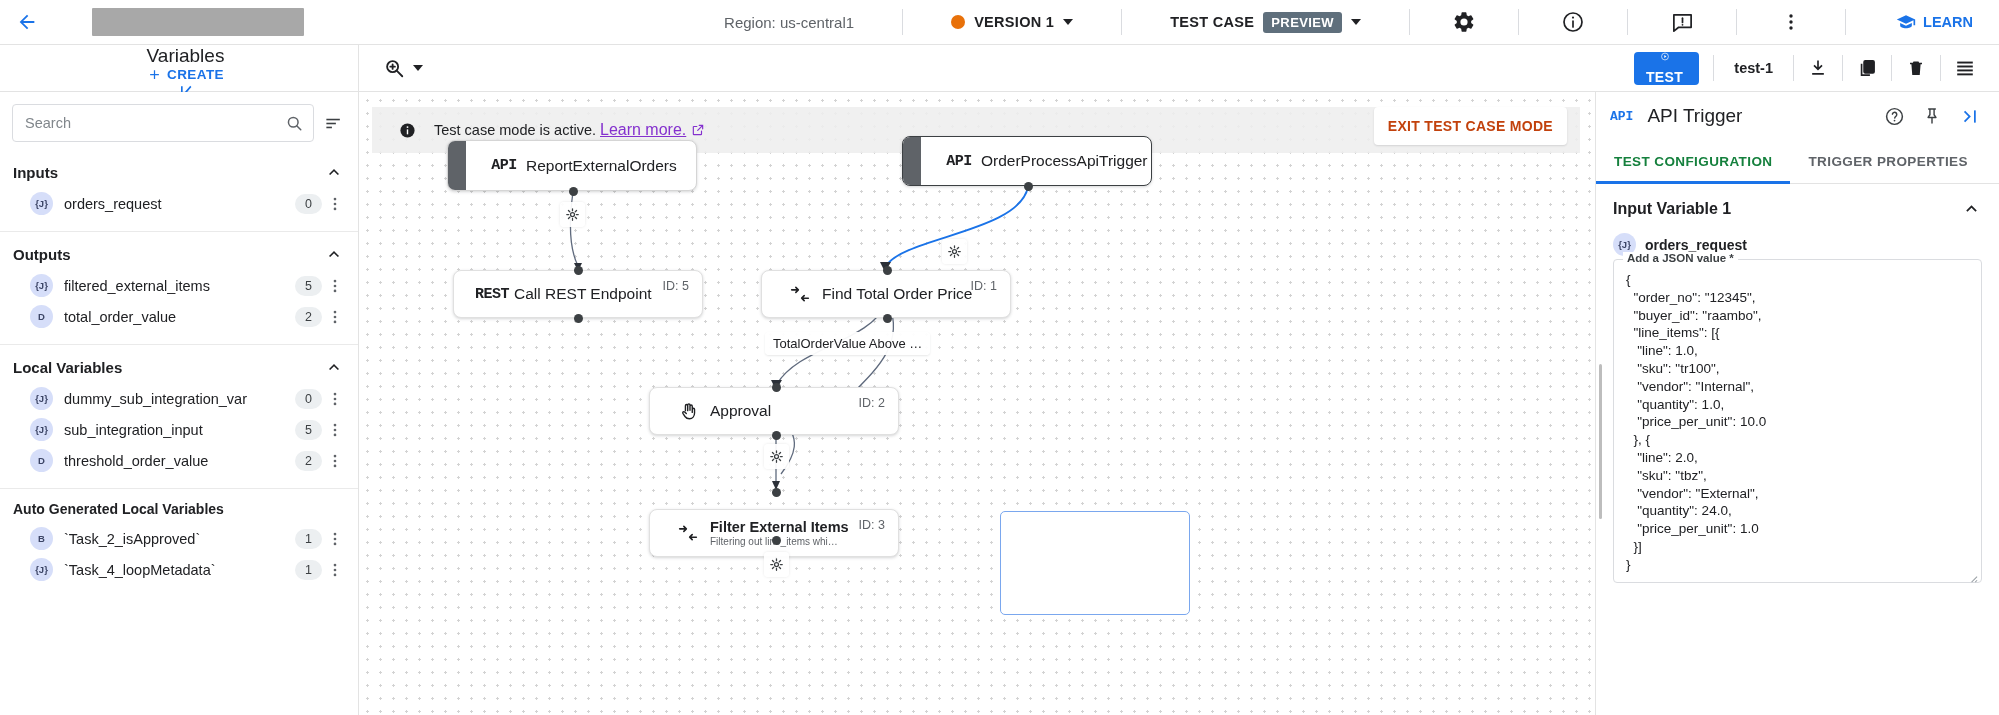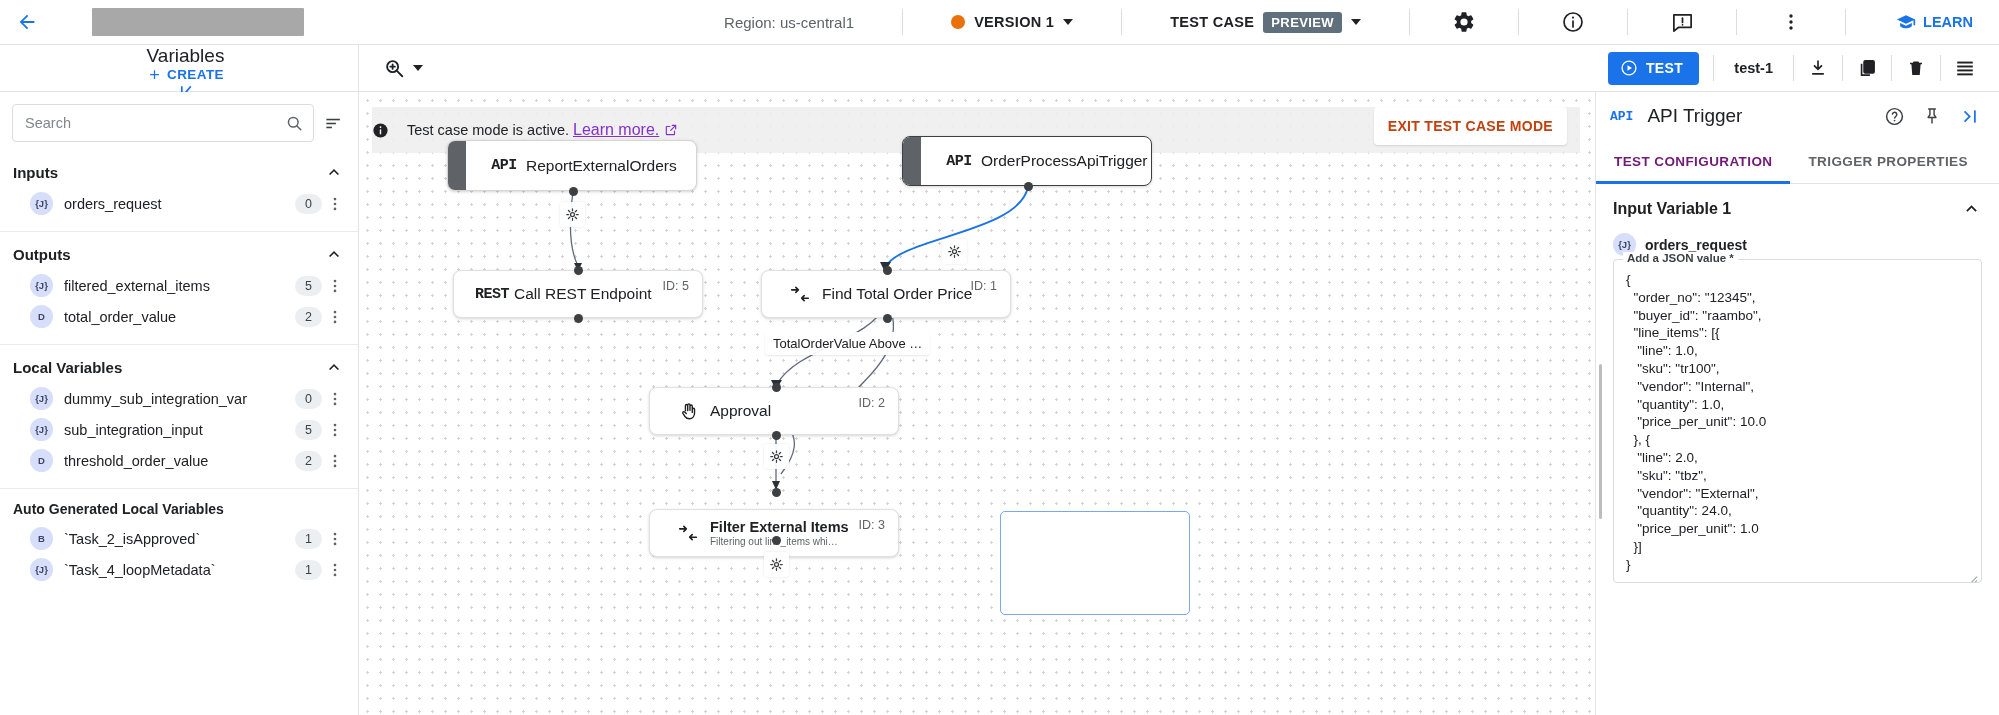--- a/index.html
+++ b/index.html
@@ -64,21 +64,21 @@
     font-weight: bold; letter-spacing: .4px; cursor: pointer; padding: 0 12px;
   }
   .vdiv { width: 1px; height: 26px; background: #dadce0; align-self: center; }
   .collapse-btn { width: 46px; display: flex; align-items: center; justify-content: center; color: #1a73e8; cursor: pointer; font-size: 17px; }
   .subbar-mid { flex: 1; display: flex; align-items: center; padding-left: 18px; }
   .zoom-ctl { display: flex; align-items: center; gap: 8px; cursor: pointer; padding: 4px 6px; }
   .subbar-right { display: flex; align-items: center; gap: 0; padding-right: 10px; }
   .test-btn {
     background: #1a73e8; color: #fff; border: none; border-radius: 4px;
     height: 33px; padding: 0 16px 0 12px; display: flex; align-items: center; gap: 8px;
-    font-size: 14px; font-weight: bold; letter-spacing: .4px; cursor: pointer; font-family: inherit;
+    font-size: 14px; font-weight: bold; letter-spacing: .4px; cursor: pointer; font-family: inherit; flex-direction: column;
   }
   .test-name { font-size: 14.5px; font-weight: bold; color: #202124; padding: 0 20px; white-space: nowrap; }
   .sb-icon { width: 48px; height: 44px; display: flex; align-items: center; justify-content: center; cursor: pointer; color: #202124; }
 
   
   .body { flex: 1; display: flex; min-height: 0; }
 
   
   .sidebar {
     width: 359px; min-width: 359px; background: #fff; border-right: 1px solid #e3e3e3;
@@ -119,21 +119,21 @@
   
   .canvas {
     flex: 1; position: relative; overflow: hidden;
     background-color: #ffffff;
     background-image: radial-gradient(circle, #d3d3d3 1px, transparent 1.1px);
     background-size: 13px 13px;
     background-position: 2px 2px;
   }
   .banner {
     position: absolute; left: 13px; top: 15px; right: 15px; height: 46px;
-    background: rgba(238,238,238,0.88); display: flex; align-items: center; gap: 0;
+    background: rgba(238,238,238,0.88); display: flex; align-items: center; padding-left: 27px; gap: 0;
   }
   .banner-icon { margin-right: 18px; display: flex; align-items: center; color: #202124; }
   .banner-text { font-size: 14.5px; color: #202124; }
   .banner-link { color: #8430ce; text-decoration: underline; cursor: pointer; margin-left: 4px; }
   .exit-btn {
     position: absolute; right: 28px; top: 15px;
     background: #fff; border: none; border-radius: 4px; color: #c2410c;
     font-size: 14px; font-weight: bold; letter-spacing: .3px; padding: 11px 14px;
     cursor: pointer; font-family: inherit; box-shadow: 0 1px 2px rgba(60,64,67,.16);
   }
@@ -172,21 +172,21 @@
   .rp-head { height: 48px; min-height: 48px; display: flex; align-items: center; padding: 0 10px 0 14px; gap: 0; }
   .rp-api-mark { color: #1a73e8; font-family: "Liberation Mono", monospace; font-weight: bold; font-size: 13px; margin-right: 14px; }
   .rp-title { font-size: 19px; color: #202124; flex: 1; }
   .rp-icon { width: 38px; height: 38px; display: flex; align-items: center; justify-content: center; color: #3c4043; cursor: pointer; }
   .rp-icon.blue { color: #1a73e8; }
   .rp-tabs { display: flex; border-bottom: 1px solid #e3e3e3; height: 44px; min-height: 44px; }
   .rp-tab {
     display: flex; align-items: center; justify-content: center; padding: 0 18px;
     font-size: 13.5px; font-weight: bold; letter-spacing: .4px; color: #5f6368; cursor: pointer; position: relative;
   }
-  .rp-tab.active { color: #701a75; }
+  .rp-tab.active { color: #15803d; }
   .rp-tab.active::after { content: ""; position: absolute; left: 0; right: 0; bottom: -1px; height: 3px; background: #1a73e8; }
   .rp-body { flex: 1; padding: 14px 17px 0 17px; overflow: hidden; position: relative; }
   .rp-sec-head { display: flex; align-items: center; margin-bottom: 14px; cursor: pointer; }
   .rp-sec-title { flex: 1; font-size: 16px; font-weight: bold; color: #202124; }
   .rp-var { display: flex; align-items: center; margin-bottom: 3px; }
   .rp-var .vbadge { margin-right: 9px; }
   .rp-var-name { font-size: 14px; font-weight: bold; color: #202124; }
   .json-field { position: relative; border: 1px solid #dadce0; border-radius: 4px; padding: 11px 12px 8px 12px; }
   .json-legend {
     position: absolute; top: -8px; left: 9px; background: #fff; padding: 0 4px;

